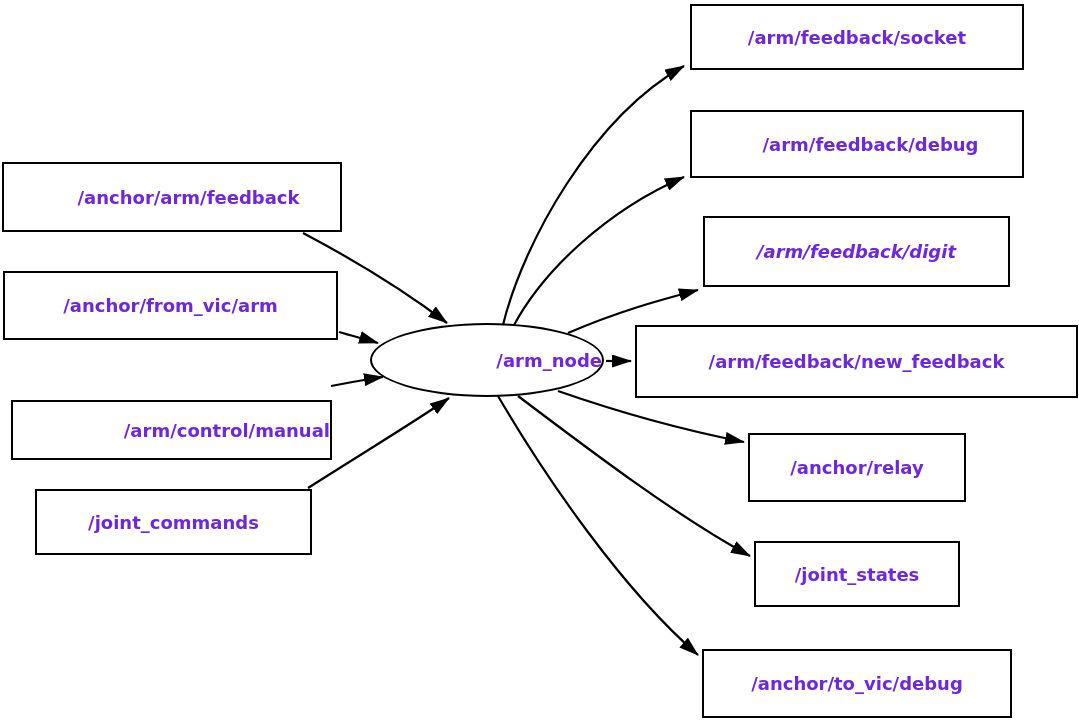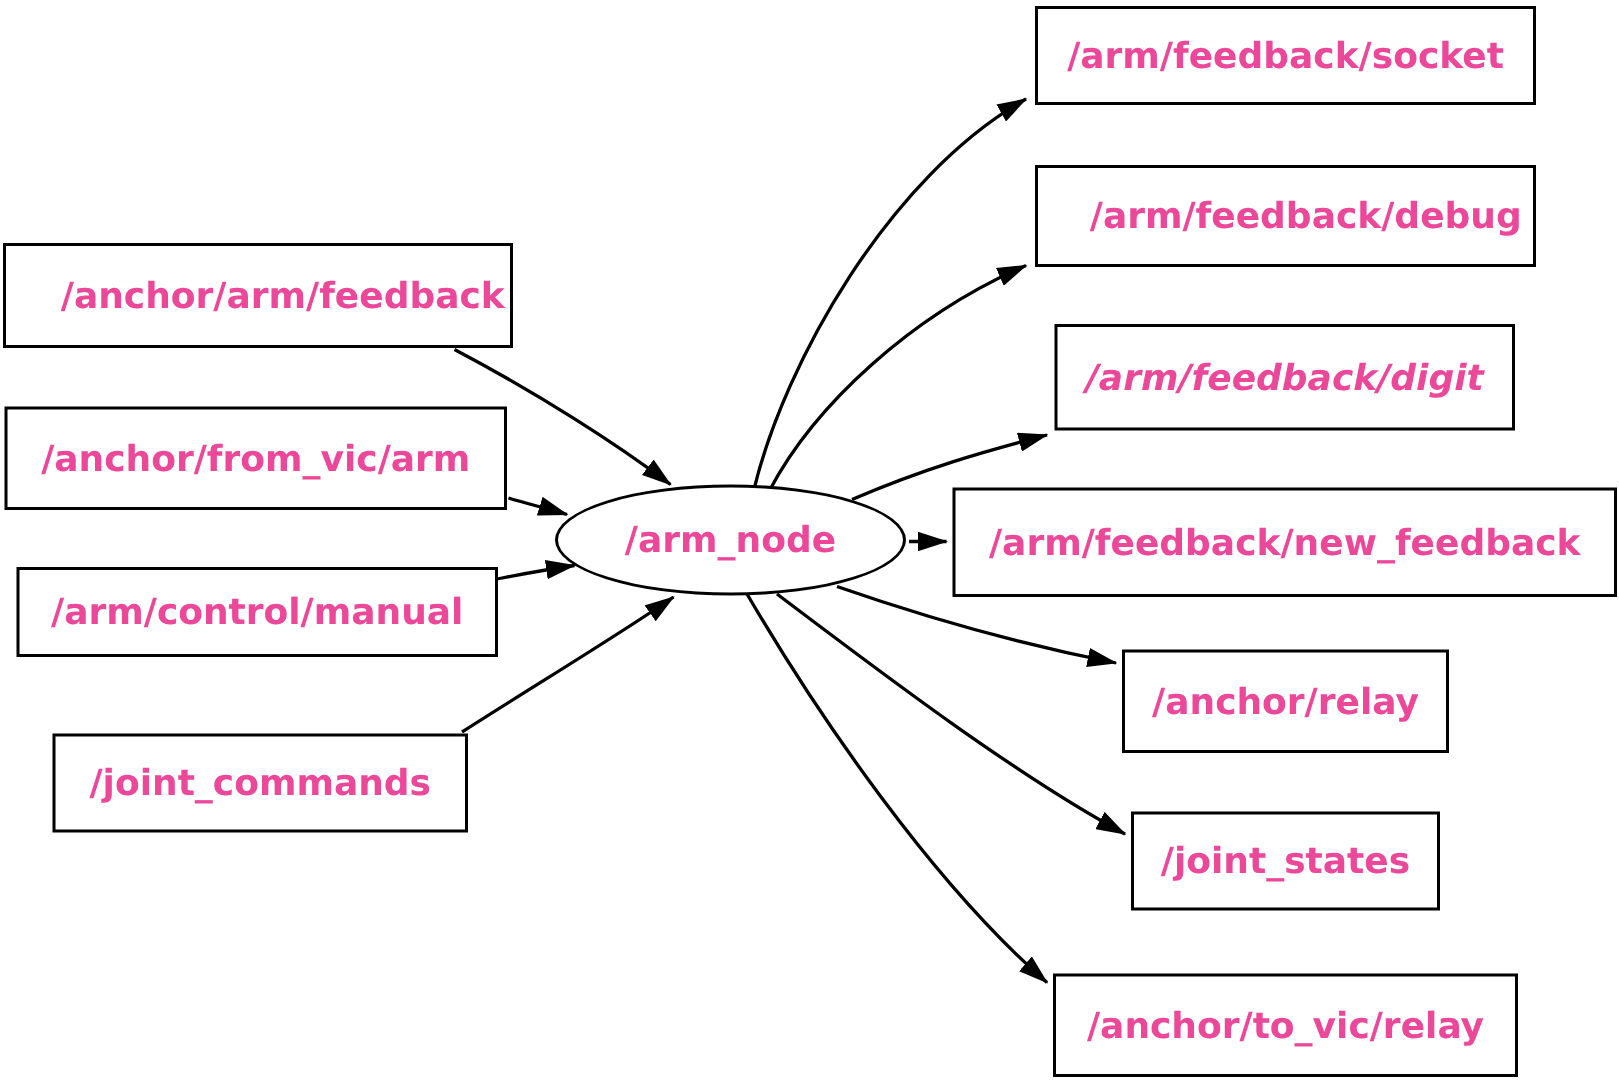--- a/index.html
+++ b/index.html
@@ -25,35 +25,35 @@
     top: 0;
   }
   .tnode {
     position: absolute;
     box-sizing: border-box;
     border: 2px solid #000000;
     background: #ffffff;
     display: flex;
     align-items: center;
     justify-content: center;
-    font-size: 24px;
+    font-size: 18px;
     font-weight: bold;
-    color: #ec4899;
+    color: #6d28d9;
     white-space: nowrap;
     text-align: center;
   }
   .ellipse {
     border-radius: 50%;
   }
   
   .n-anchor-arm-feedback   { left: 2px;   top: 162px; width: 340px; height: 70px; padding-left: 33px; }
   .n-anchor-from-vic-arm   { left: 3px;   top: 271px; width: 335px; height: 69px; }
-  .n-arm-control-manual    { left: 11px;  top: 378px; width: 321px; height: 60px; }
+  .n-arm-control-manual    { left: 11px;  top: 400px; width: 321px; height: 60px; justify-content: flex-end; }
   .n-joint-commands        { left: 35px;  top: 489px; width: 277px; height: 66px; }
-  .n-arm-node              { left: 370px; top: 323px; width: 234px; height: 74px; }
+  .n-arm-node              { left: 370px; top: 323px; width: 234px; height: 74px; justify-content: flex-end; }
   .n-arm-feedback-socket   { left: 690px; top: 4px;   width: 334px; height: 66px; }
   .n-arm-feedback-debug    { left: 690px; top: 110px; width: 334px; height: 68px; padding-left: 27px; }
   .n-arm-feedback-digit    { left: 703px; top: 216px; width: 307px; height: 71px; font-style: italic; }
   .n-arm-feedback-new-feedback { left: 635px; top: 325px; width: 443px; height: 73px; }
   .n-anchor-relay          { left: 748px; top: 433px; width: 218px; height: 69px; }
   .n-joint-states          { left: 754px; top: 541px; width: 206px; height: 66px; }
   .n-anchor-to-vic-relay   { left: 702px; top: 649px; width: 310px; height: 69px; }
   .edge {
     fill: none;
     stroke: #000000;
@@ -115,16 +115,16 @@
   <div class="tnode n-anchor-relay">
     <span>/anchor/relay</span>
   </div>
   <div class="tnode n-arm-feedback-new-feedback">
     <span>/arm/feedback/new_feedback</span>
   </div>
   <div class="tnode n-joint-states">
     <span>/joint_states</span>
   </div>
   <div class="tnode n-anchor-to-vic-relay">
-    <span>/anchor/to_vic/relay</span>
+    <span>/anchor/to_vic/debug</span>
   </div>
 
 </div>
 
 </body></html>

